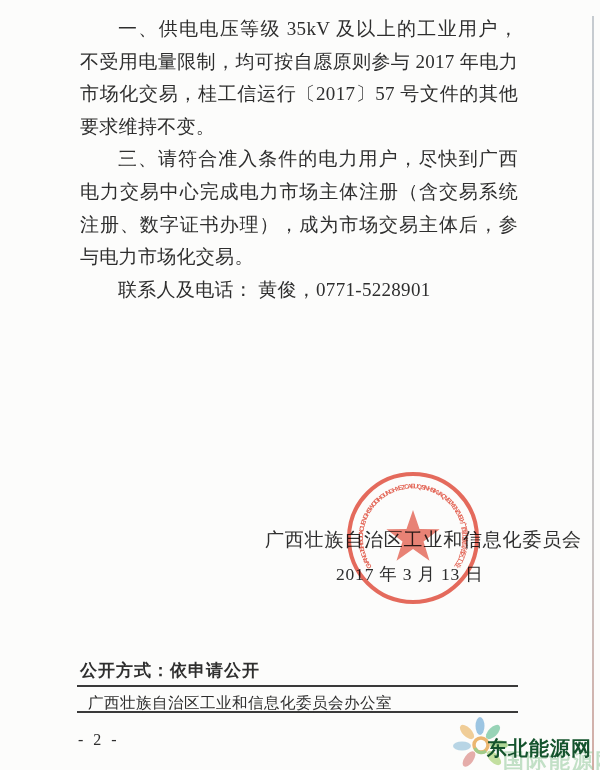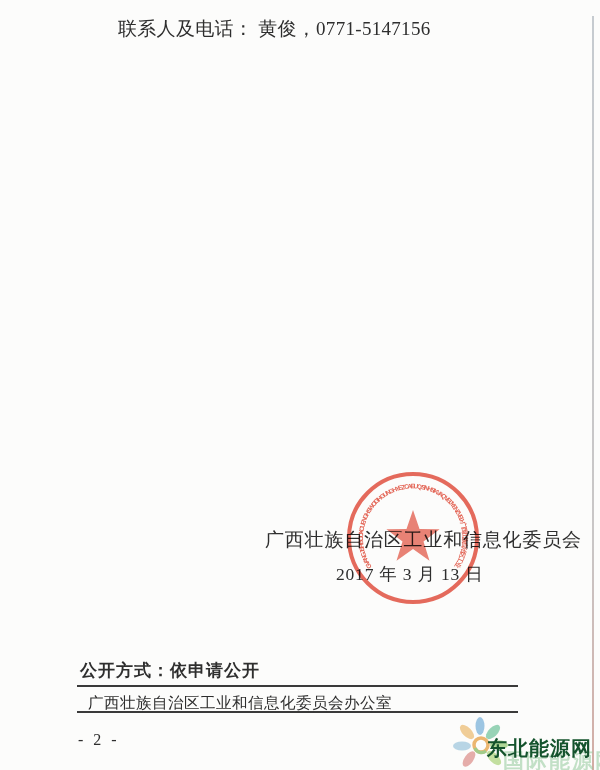--- a/index.html
+++ b/index.html
@@ -84,21 +84,23 @@
     position: absolute; left: 592px; top: 16px; width: 2px; height: 754px;
     background: linear-gradient(180deg, #c6cbd0 0%, #c9c6c6 70%, #d3aca4 100%);
   }
 </style>
 </head>
 <body>
 
 <div class="page">
 
   <div class="content">
-    <p class="contact">联系人及电话： 黄俊，0771-5147156</p>
+    <p>一、供电电压等级 35kV 及以上的工业用户，不受用电量限制，均可按自愿原则参与 2017 年电力市场化交易，桂工信运行〔2017〕57 号文件的其他要求维持不变。</p>
+    <p>三、请符合准入条件的电力用户，尽快到广西电力交易中心完成电力市场主体注册（含交易系统注册、数字证书办理），成为市场交易主体后，参与电力市场化交易。</p>
+    <p class="contact">联系人及电话： 黄俊，0771-5228901</p>
   </div>
 
   <div class="sig-org">广西壮族自治区工业和信息化委员会</div>
   <div class="sig-date">2017 年 3 月 13 日</div>
 
   <svg class="seal" viewBox="0 0 140 140" xmlns="http://www.w3.org/2000/svg" xmlns:xlink="http://www.w3.org/1999/xlink">
     <defs>
       <path id="sealArc" d="M 29,99 A 50 50 0 1 1 111,99" fill="none"></path>
     </defs>
     <circle cx="70" cy="70" r="64" fill="none" stroke="#e14836" stroke-width="4" opacity="0.95"></circle>

